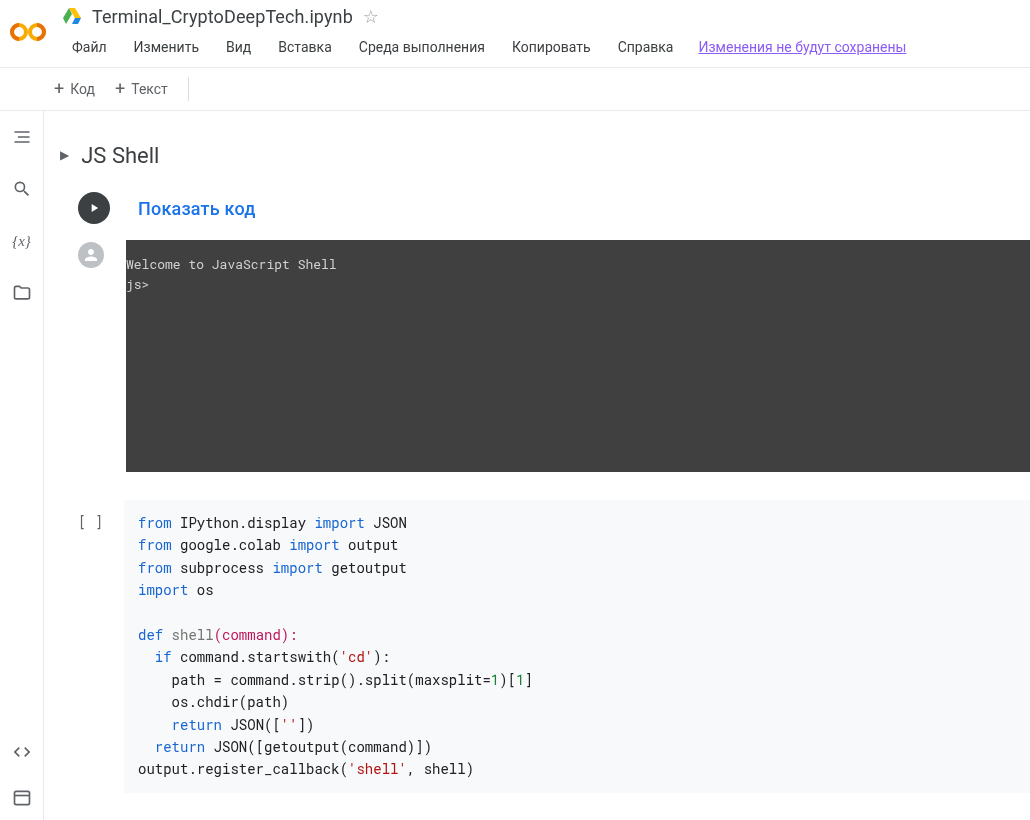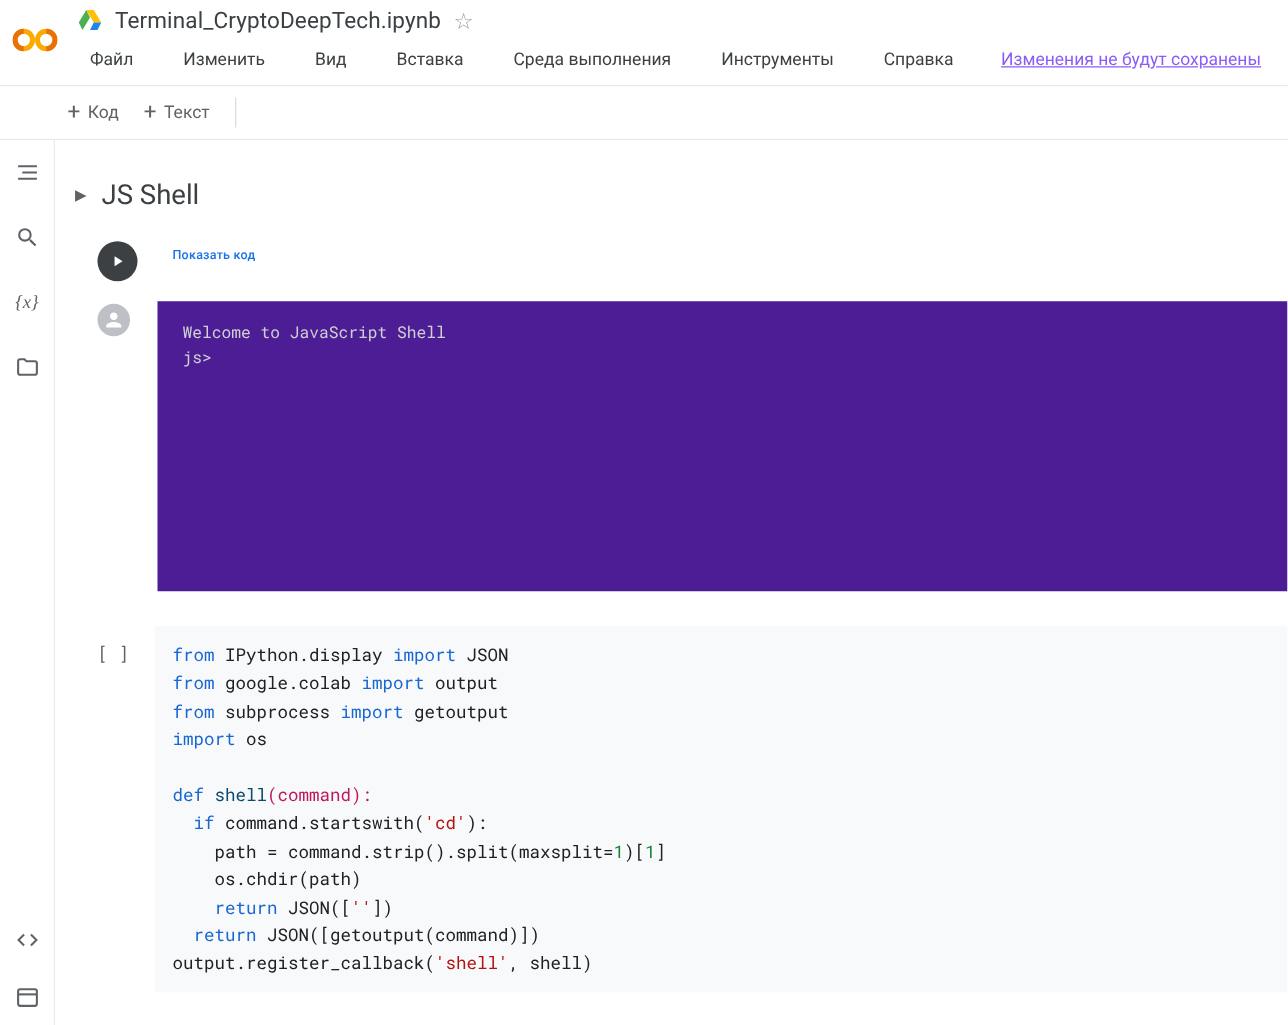--- a/index.html
+++ b/index.html
@@ -24,21 +24,21 @@
   .logo {
     width: 40px; height: 40px;
     display: flex; align-items: center; justify-content: center;
     margin-top: 6px;
   }
   .header-main { flex: 1; display: flex; flex-direction: column; gap: 2px; }
   .title-row { display: flex; align-items: flex-start; gap: 10px; }
   .drive-icon { width: 20px; height: 20px; display:flex; align-items:center; justify-content:center; }
   .doc-title { font-size: 18px; color: #3c4043; letter-spacing: 0.1px; }
   .star-icon { color: #9aa0a6; font-size: 18px; cursor: pointer; }
-  .menu-row { display: flex; align-items: center; gap: 20px; padding: 6px 0 8px 0; flex-wrap: wrap; }
+  .menu-row { display: flex; align-items: center; gap: 7px; padding: 6px 0 8px 0; flex-wrap: wrap; }
   .menu-item { padding: 4px 10px; color: #3c4043; cursor: pointer; font-size: 14px; border-radius: 4px; }
   .menu-status { margin-left: 8px; color: #8b5cf6; text-decoration: underline; cursor: pointer; }
   
   .toolbar {
     display: flex; align-items: center;
     border-top: 1px solid #e8eaed;
     border-bottom: 1px solid #e8eaed;
     height: 44px;
     padding-left: 44px;
   }
@@ -79,35 +79,35 @@
   .section-title { font-size: 22px; color: #3c4043; font-weight: 400; }
   
   .cell-row { display: flex; align-items: flex-start; padding: 24px 0 0 34px; gap: 28px; }
   .run-btn {
     width: 32px; height: 32px; border-radius: 50%;
     background: #3c4043; display:flex; align-items:center; justify-content:center;
     cursor: pointer;
     flex-shrink: 0;
   }
   .run-btn svg { fill: #fff; }
-  .show-code { color: #1a73e8; cursor: pointer; font-weight: 500; font-size: 10px; padding-top: 6px; letter-spacing: 0.2px;}
+  .show-code { color: #1a73e8; cursor: pointer; font-weight: 500; font-size: 18px; padding-top: 6px; letter-spacing: 0.2px;}
   
   .output-row { display: flex; align-items: flex-start; padding: 16px 0 0 34px; gap: 22px; }
   .avatar {
     width: 26px; height: 26px; border-radius: 50%; background: #bdc1c6;
     display:flex; align-items:center; justify-content:center; flex-shrink:0; margin-top: 2px;
   }
   .avatar svg { fill: #fff; }
   .terminal {
     flex: 1;
-    background: #4c1d95;
+    background: #404040;
     color: #d0d0d0;
     font-family: "Roboto Mono", Menlo, Consolas, monospace;
     font-size: 13px;
-    padding: 14px 20px;
+    padding: 14px 0;
     min-height: 232px;
     white-space: pre;
     line-height: 1.55;
   }
   
   .code-cell {
     margin: 28px 0 0 34px;
     display: flex;
     gap: 16px;
   }
@@ -125,21 +125,21 @@
     padding: 12px 14px;
     font-family: "Roboto Mono", Menlo, Consolas, monospace;
     font-size: 14px;
     line-height: 1.6;
     white-space: pre;
     color: #202124;
     border-radius: 0;
     overflow-x: auto;
   }
   .tok-kw { color: #1967d2; }
-  .tok-fn { color: #0c4a6e; }
+  .tok-fn { color: #737373; }
   .tok-str { color: #b31412; text-align: center; }
   .tok-num { color: #188038; }
   .tok-id { color: #202124; }
   .tok-op { color: #be185d; }
 </style>
 </head>
 <body>
 
 <div class="header">
   <div class="logo">
@@ -161,21 +161,21 @@
       </span>
       <span class="doc-title">Terminal_CryptoDeepTech.ipynb</span>
       <span class="star-icon">☆</span>
     </div>
     <div class="menu-row">
       <span class="menu-item">Файл</span>
       <span class="menu-item">Изменить</span>
       <span class="menu-item">Вид</span>
       <span class="menu-item">Вставка</span>
       <span class="menu-item">Среда выполнения</span>
-      <span class="menu-item">Инструменты</span>
+      <span class="menu-item">Копировать</span>
       <span class="menu-item">Справка</span>
       <span class="menu-status">Изменения не будут сохранены</span>
     </div>
   </div>
 </div>
 
 <div class="toolbar">
   <div class="tb-btn">
     <span class="tb-plus">+</span>
     <span>Код</span>

